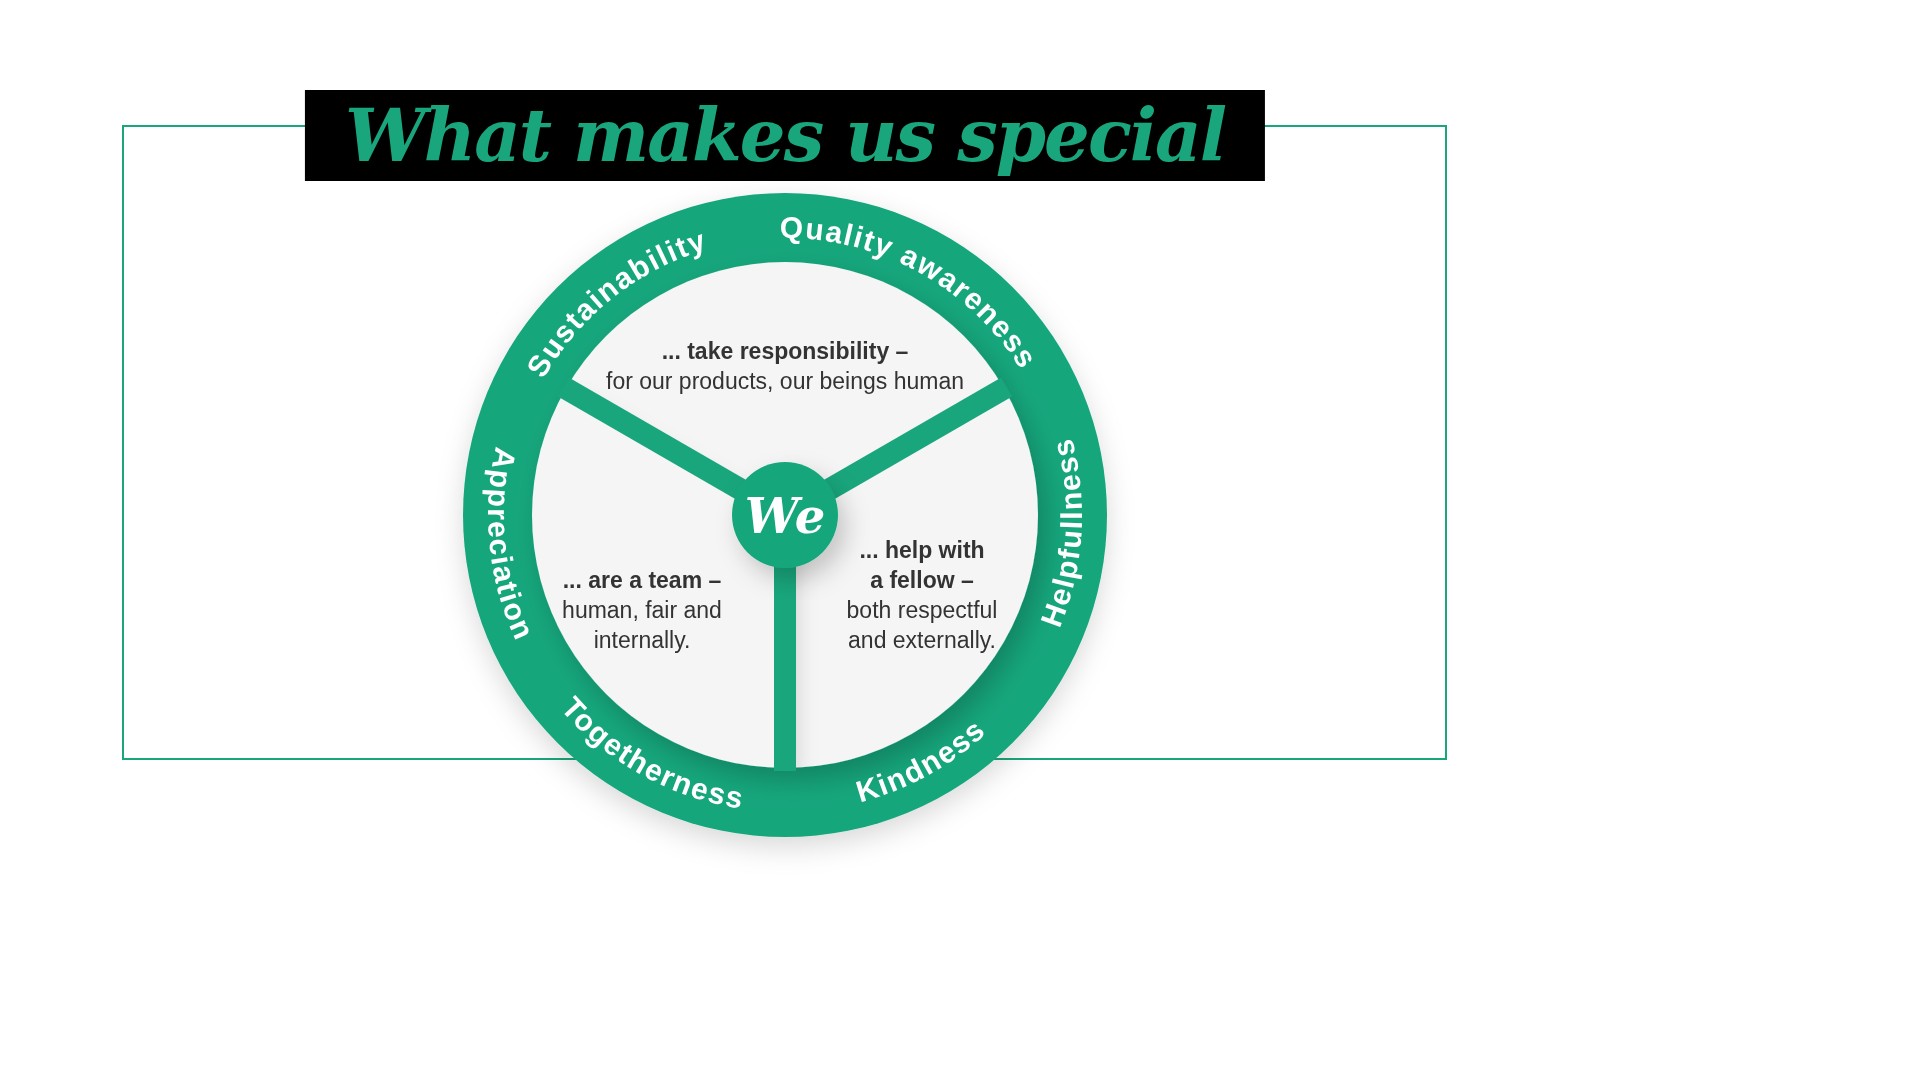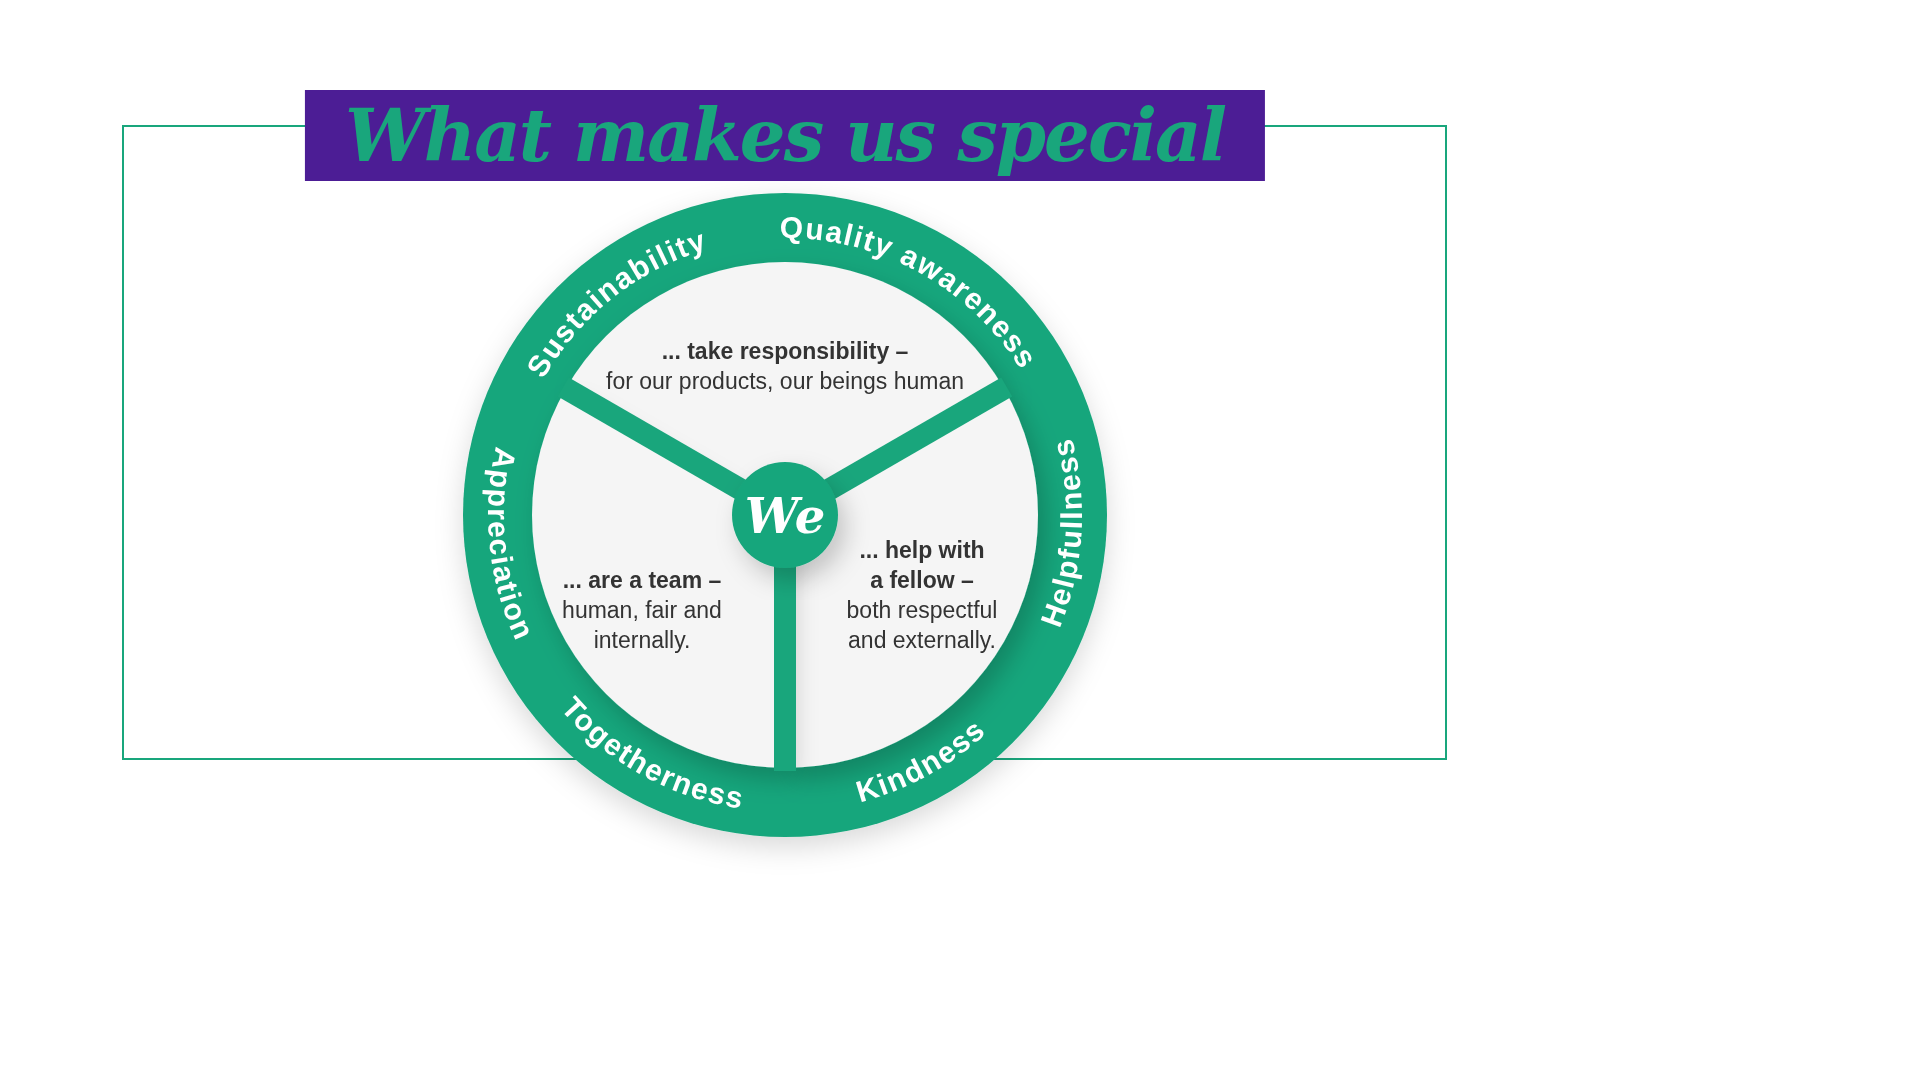--- a/index.html
+++ b/index.html
@@ -15,21 +15,21 @@
     background:#ffffff;
     font-family:"Liberation Sans",sans-serif;
   }
   .frame{
     position:absolute;left:122px;top:125px;width:1325px;height:635px;
     border:2px solid var(--color-accent);
     z-index:1;
   }
   .title{
     position:absolute;left:785px;top:42px;transform:translateX(-50%);
-    z-index:3;background:#4c1d95;padding:6px 40px;
+    z-index:3;background:#000000;padding:6px 40px;
     font-family:"DejaVu Serif",serif;font-style:italic;font-weight:bold;
     font-size:72px;line-height:1.1;color:var(--color-accent);
     white-space:nowrap;letter-spacing:-2px;
   }
   svg.wheel{position:absolute;left:0;top:0;z-index:2;}
   .ring{fill:var(--color-accent);}
   .slice{fill:var(--color-segment);}
   .spoke{stroke:var(--color-accent);stroke-width:22;stroke-linecap:butt;}
   .center-badge{fill:var(--color-accent);}
   .ring-label{

